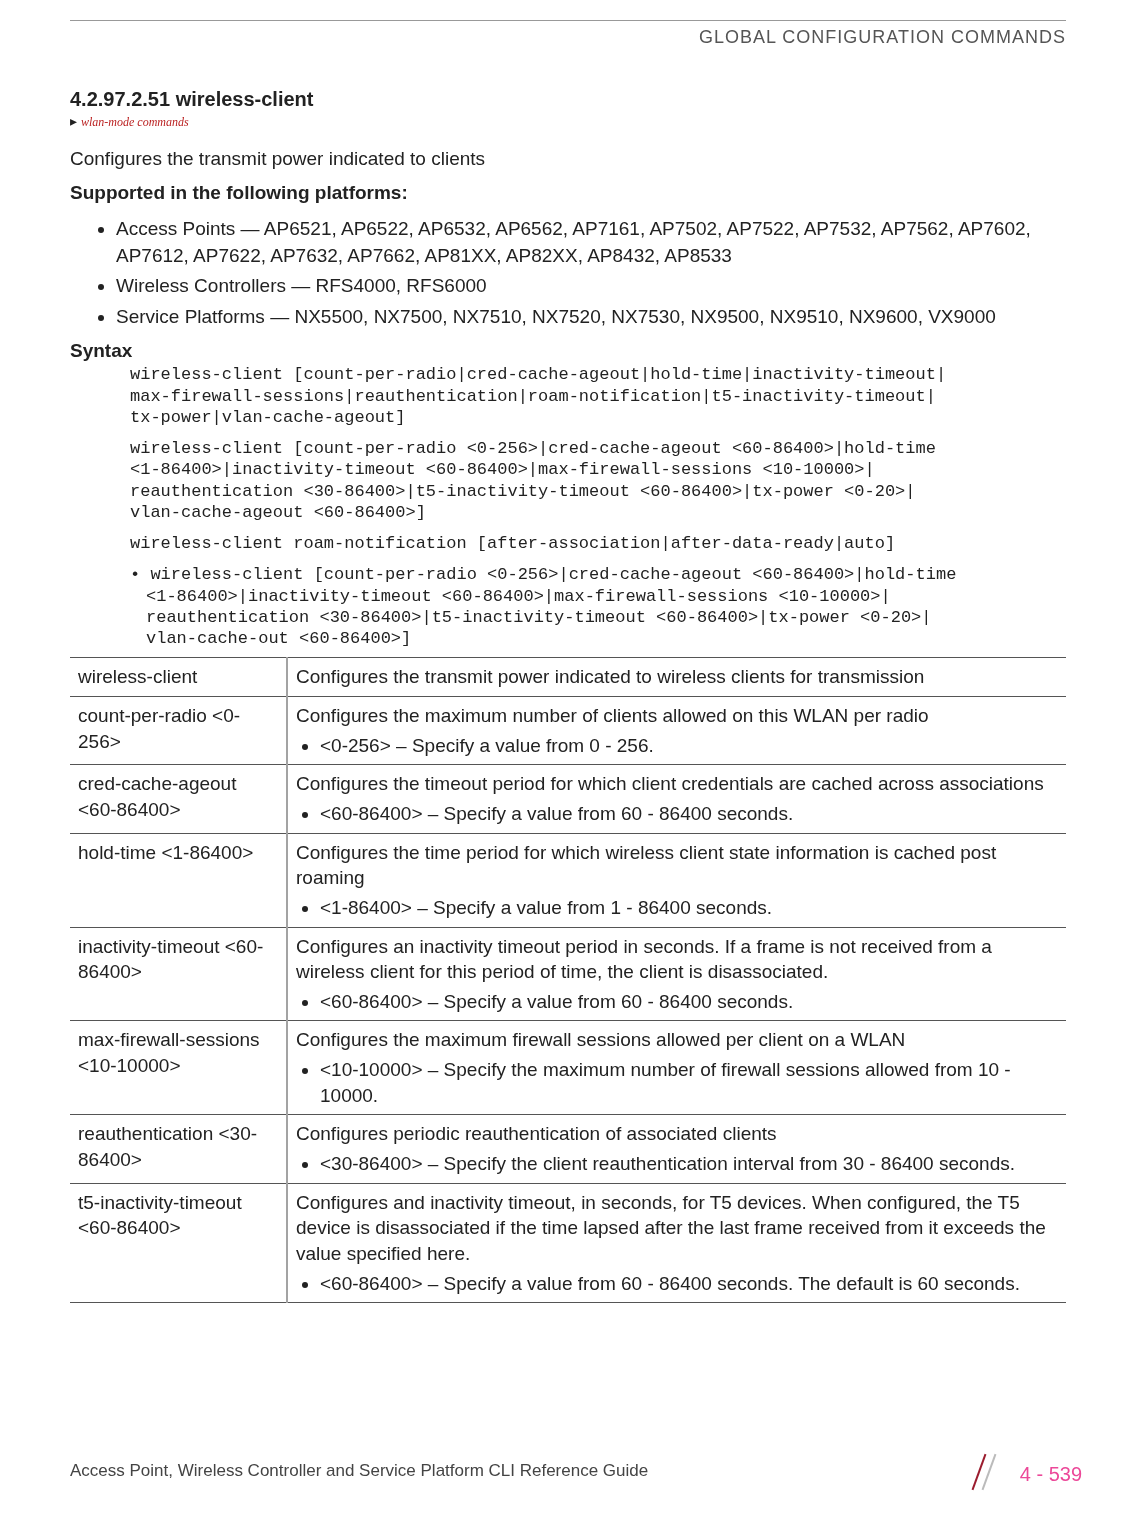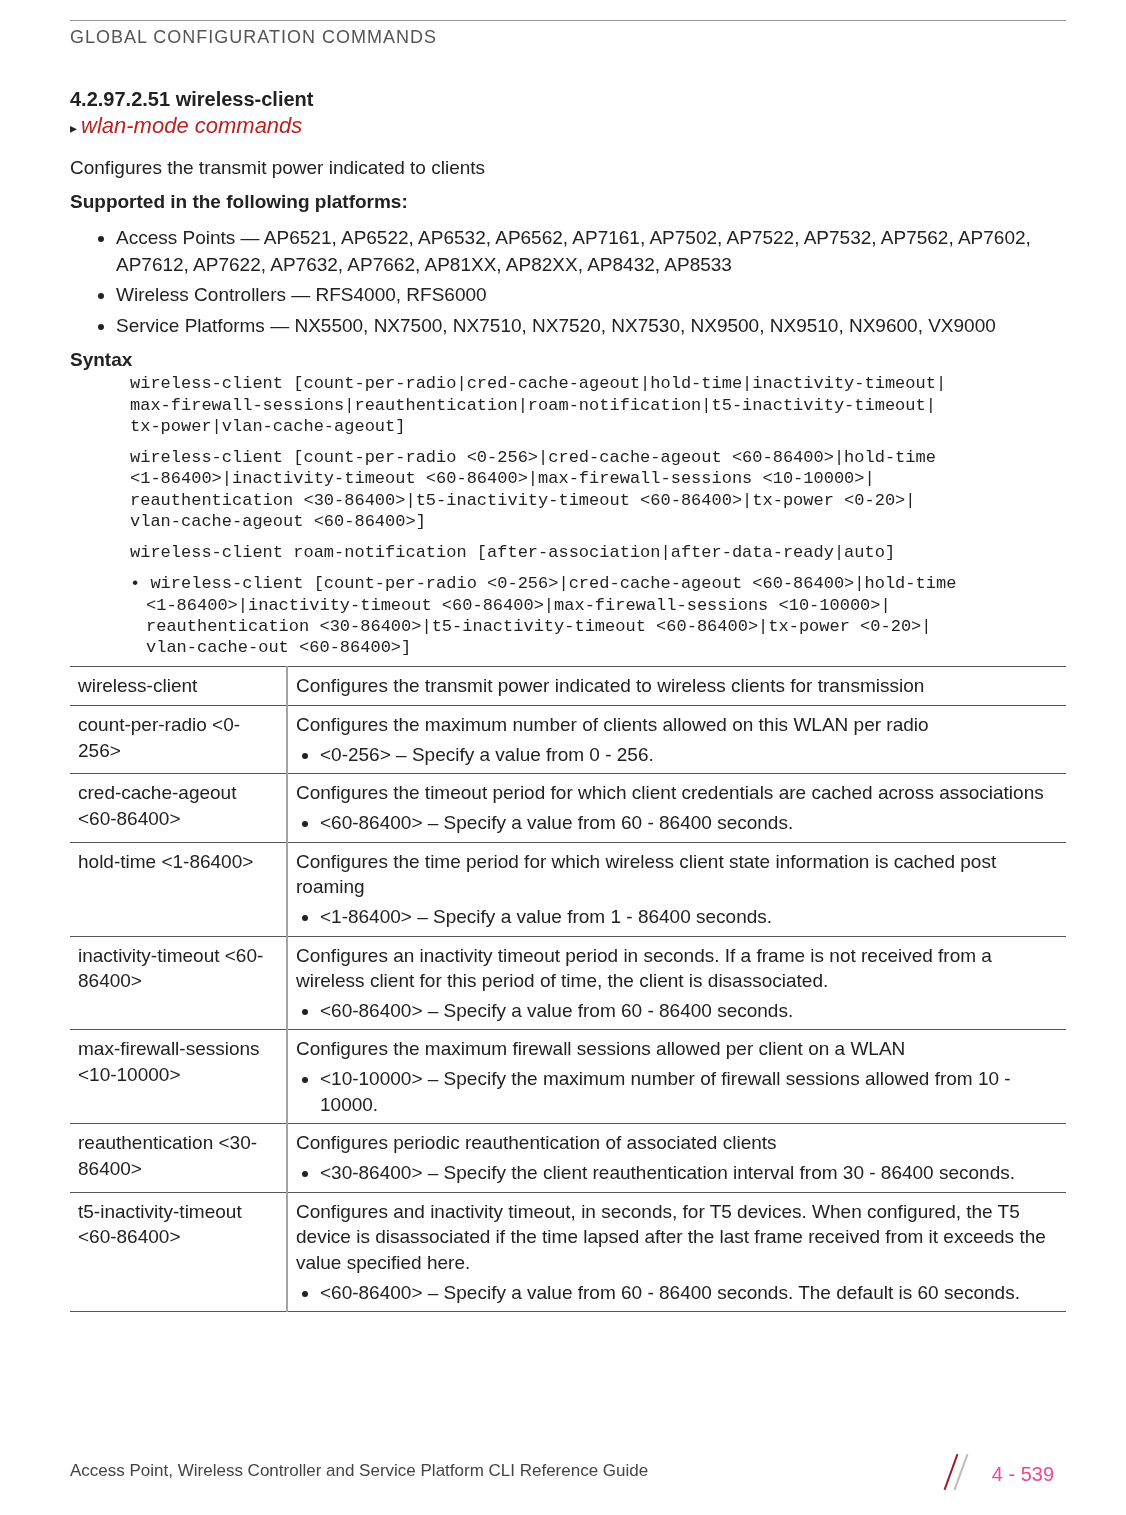--- a/index.html
+++ b/index.html
@@ -14,37 +14,38 @@
     font-weight: 300;
   }
   .page {
     padding: 20px 60px 0 70px;
   }
   .header-bar {
     border-top: 1px solid #999;
     margin-bottom: 6px;
   }
   .header-text {
-    text-align: left;
+    text-align: right;
     font-size: 18px;
     letter-spacing: 1px;
     color: #555;
     font-weight: 300;
     padding-bottom: 40px;
   }
   .section-num-title {
     font-weight: 700;
     font-size: 20px;
     margin-bottom: 2px;
   }
   .arrow-link {
     color: #b22;
     font-style: italic;
-    font-size: 22px;
+    font-size: 12px;
     margin-bottom: 18px;
+    font-family: Liberation Serif, serif;
   }
   .arrow-link::before {
     content: "▸";
     font-style: normal;
     color: #222;
     margin-right: 4px;
     font-size: 14px;
   }
   .desc {
     font-size: 19px;
@@ -110,21 +111,21 @@
     margin: 4px 0 0 0;
     padding-left: 24px;
   }
   table.params td ul li {
     margin-bottom: 0;
   }
   .footer {
     position: absolute;
     bottom: 24px;
     left: 70px;
-    right: 72px;
+    right: 44px;
     font-size: 17px;
     color: #444;
   }
   .footer-title {
     float: left;
     font-weight: 300;
   }
   .footer-page {
     float: right;
     font-size: 20px;

